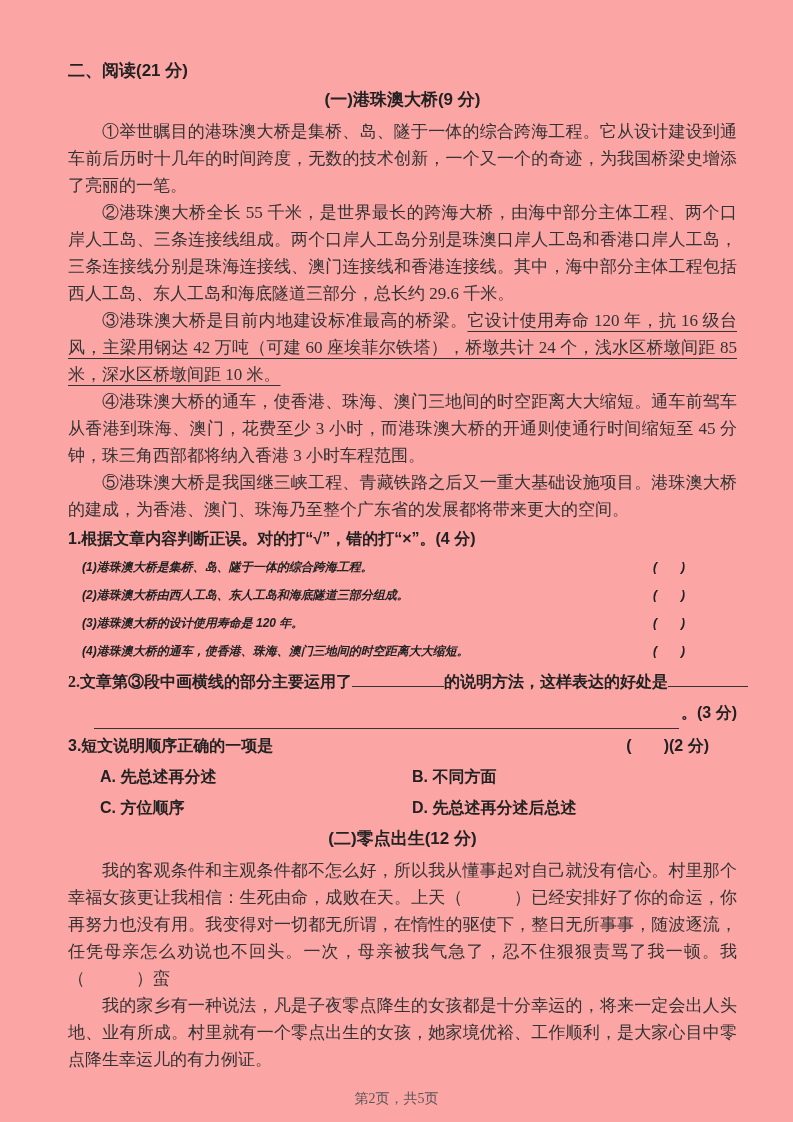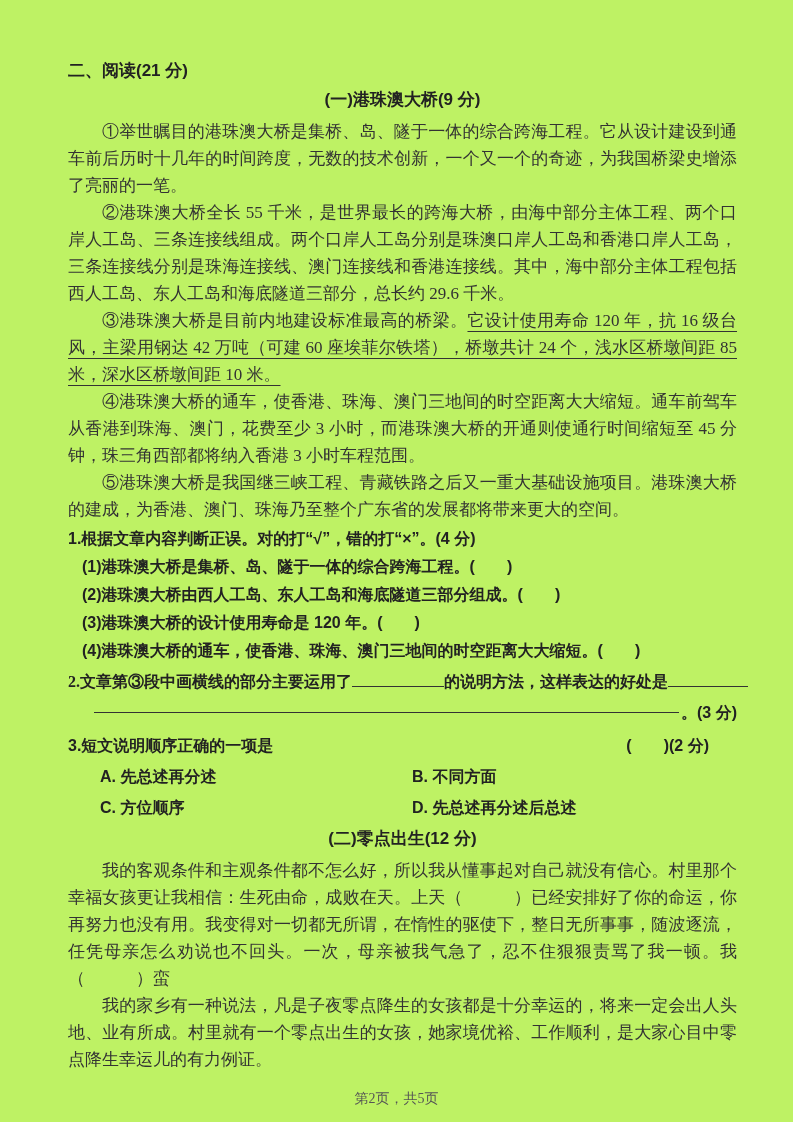--- a/index.html
+++ b/index.html
@@ -3,21 +3,21 @@
 <meta charset="utf-8">
 <style>
   * { margin: 0; padding: 0; box-sizing: border-box; }
   html, body { background: #ffffff; }
   body { width: 793px; height: 1122px; font-family: "Liberation Serif", serif; }
 
   .page {
     position: relative;
     width: 793px;
     height: 1122px;
-    background: #bef264;
+    background: #fca5a5;
     overflow: hidden;
     color: #2b2b2b;
   }
   .content {
     padding: 58px 56px 0 68px;
   }
 
   .section-title {
     font-family: "Liberation Sans", sans-serif;
     font-weight: bold;
@@ -51,28 +51,29 @@
   .question-block { margin-top: 2px; }
   .q-stem {
     font-family: "Liberation Sans", sans-serif;
     font-weight: bold;
     font-size: 16px;
     line-height: 28px;
     color: #222;
   }
   .tf-item {
     display: flex;
-    justify-content: flex-start;
+    justify-content: space-between;
     align-items: baseline;
     font-family: "Liberation Sans", sans-serif;
     font-weight: bold;
-    font-size: 16px;
+    font-size: 12px;
     line-height: 28px;
     padding-left: 14px;
     color: #222;
+    font-style: italic;
   }
   .tf-bracket { margin-right: 52px; white-space: pre; }
 
   .q2-line1 {
     font-family: Liberation Serif, serif;
     font-weight: bold;
     font-size: 16px;
     line-height: 30px;
     margin-top: 2px;
     color: #222;
@@ -81,21 +82,21 @@
   .blank {
     display: inline-block;
     border-bottom: 1px solid #333;
     height: 14px;
     vertical-align: baseline;
   }
   .blank-1 { width: 92px; }
   .blank-2 { width: 80px; }
   .q2-line2 {
     display: flex;
-    align-items: flex-start;
+    align-items: flex-end;
     font-family: "Liberation Sans", sans-serif;
     font-weight: bold;
     font-size: 16px;
     line-height: 32px;
     padding-left: 26px;
     color: #222;
   }
   .blank-long { flex: 1; height: 16px; margin-right: 2px; }
 
   .q3-row {

